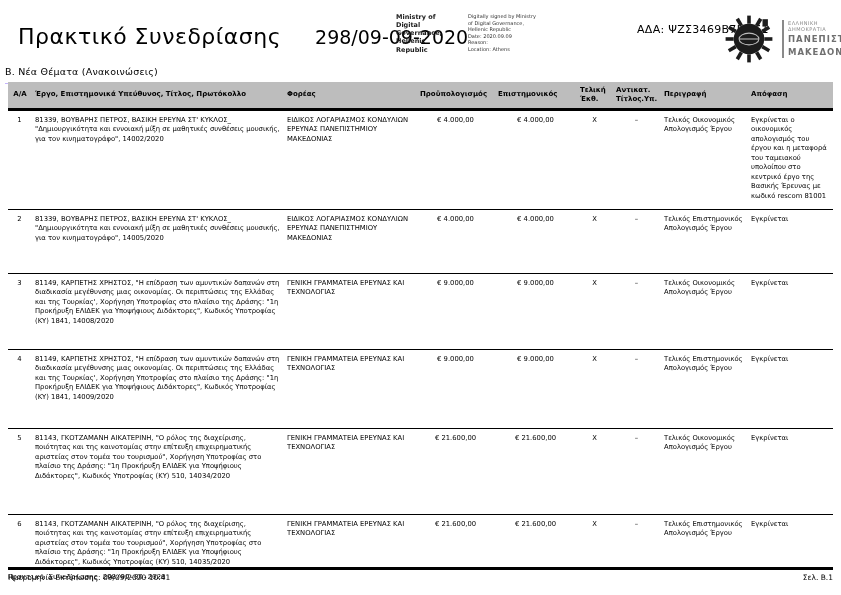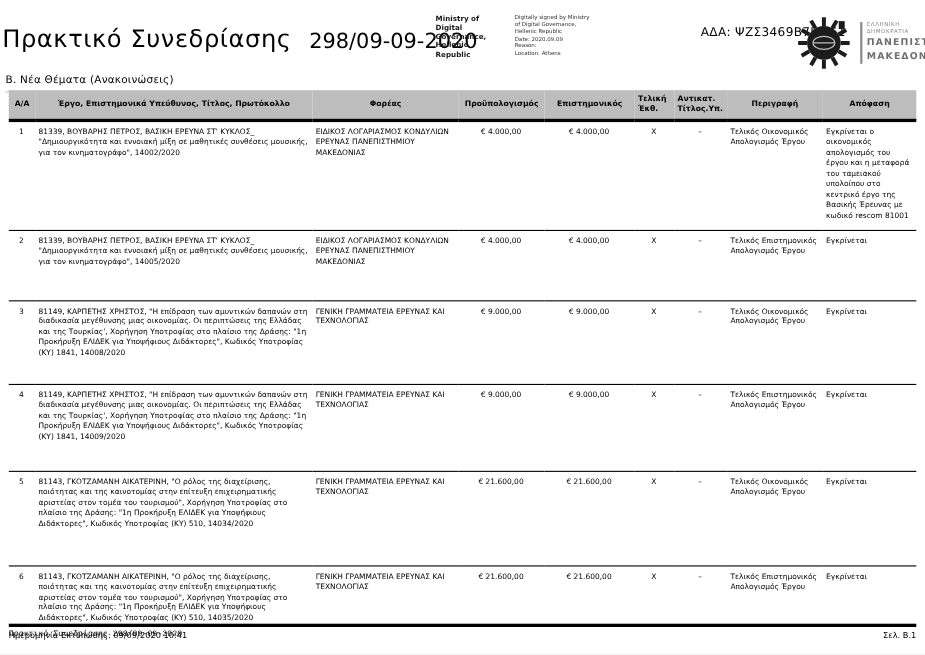--- a/index.html
+++ b/index.html
@@ -3,41 +3,41 @@
 <meta charset="utf-8">
 <style>
   * { margin:0; padding:0; box-sizing:border-box; }
   html,body { background:#e8e8e8; }
   body { font-family:"DejaVu Sans", sans-serif; }
   .page {
     position:relative; width:841px; height:595px; margin:0 auto;
     background:#ffffff; color:#000; overflow:hidden;
   }
   
-  .title-row { position:absolute; left:2px; top:24px; display:flex; align-items:flex-end; gap:16px; }
+  .title-row { position:absolute; left:18px; top:24px; display:flex; align-items:center; gap:34px; }
   .doc-title { font-size:22px; font-weight:400; letter-spacing:.5px; }
   .doc-number { font-size:19px; font-weight:400; }
   .ada { position:absolute; left:637px; top:8px; font-size:11px; letter-spacing:.3px;margin-top:15px; }
   
   .stamp { position:absolute; left:396px; top:13px; display:flex; gap:10px; z-index:3; }
   .stamp-left { font-size:6.5px; font-weight:bold; color:#1a1a1a; line-height:1.25; width:62px; }
   .stamp-right { font-size:5px; color:#333; line-height:1.3; width:78px; }
   
   .logo { position:absolute; left:720px; top:12px; display:flex; align-items:center; gap:4px; z-index:2; }
   .logo-emblem svg { display:block; }
   .logo-text { border-left:2px solid #8a8a8a; padding-left:4px; color:#6f6f6f; }
   .logo-small { font-size:5px; letter-spacing:.5px; line-height:1.2; color:#8a8a8a; }
   .logo-big { font-size:8.5px; font-weight:bold; letter-spacing:1px; line-height:1.25; margin-top:2px; }
   
   .section { position:absolute; left:5px; top:60px; width:825px; border-bottom:1px solid #c4b5fd; padding-bottom:4px; }
   .section-label { font-size:9.5px; letter-spacing:.2px; }
   
   table.results { position:absolute; left:8px; top:82px; width:825px; border-collapse:collapse; table-layout:fixed; }
   table.results th {
-    background:#bdbdbd; font-size:7px; font-weight:bold; text-align:center;
+    background:#bdbdbd; font-size:7px; font-weight:bold; text-align:left;
     padding:4px 3px; vertical-align:middle; border-bottom:3px solid #000; line-height:1.25;
   }
   table.results th.col0 { text-align:center; }
   table.results th.col5, table.results th.col6 { text-align:left; }
   table.results td {
     font-size:6.8px; line-height:1.4; padding:5px 4px 3px 3px; vertical-align:top;
     border-bottom:1px solid #000; word-wrap:break-word;
   }
   table.results tbody tr:last-child td { border-bottom:none; }
   td.c-num { text-align:center; font-size:7.5px; }

